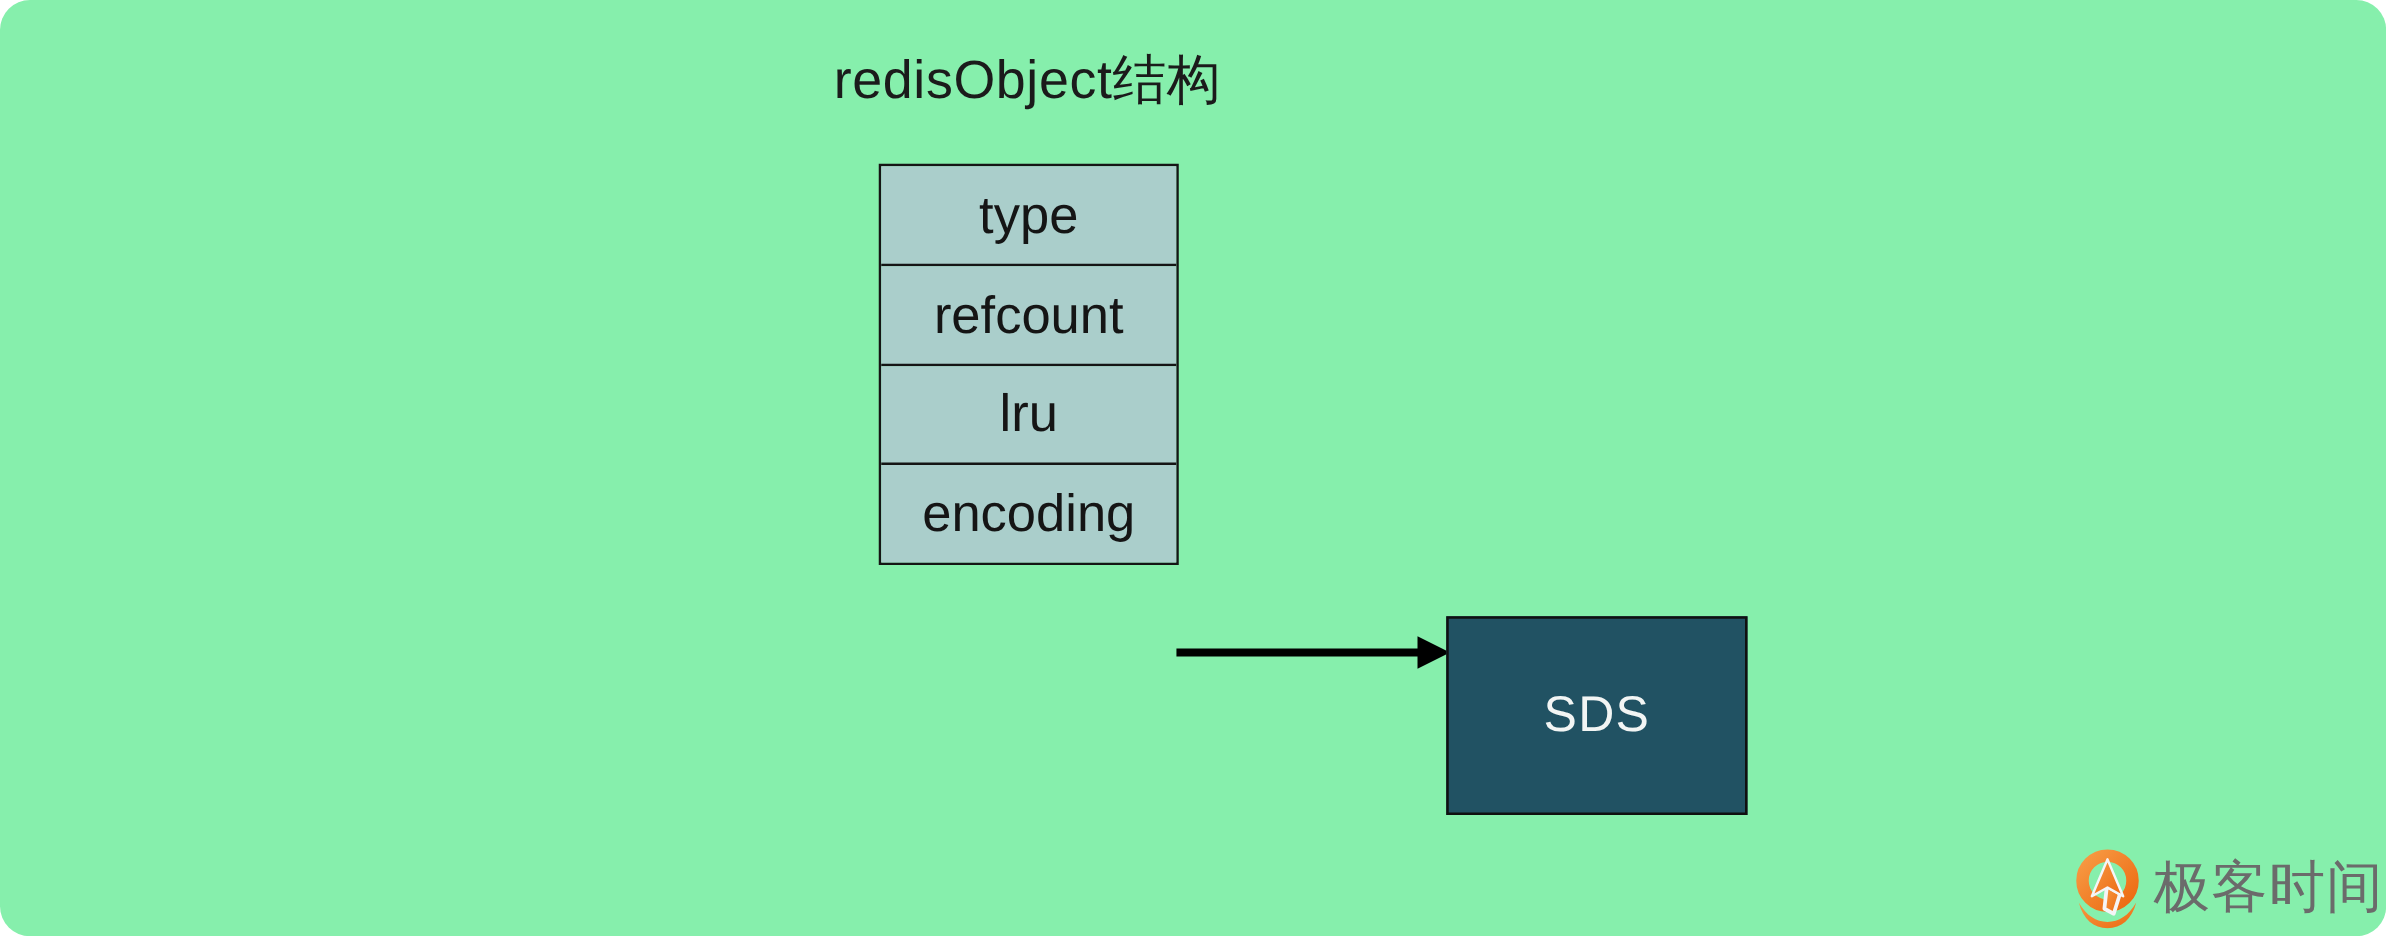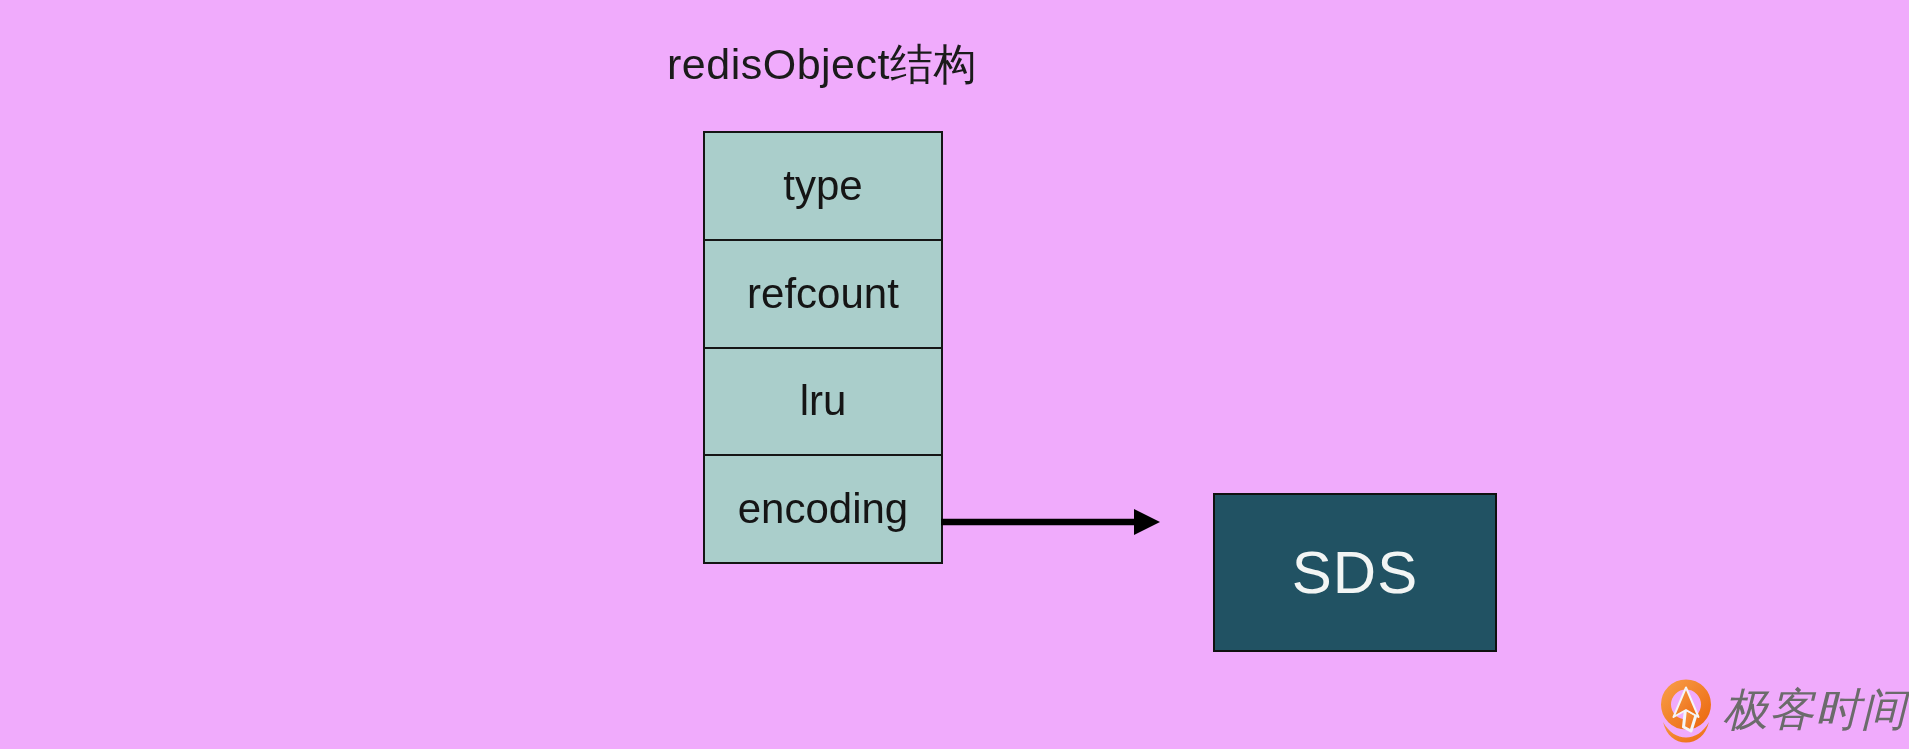--- a/index.html
+++ b/index.html
@@ -4,22 +4,23 @@
 <style>
   html, body {
     margin: 0;
     padding: 0;
     font-family: "Liberation Sans", "DejaVu Sans", sans-serif;
   }
   .canvas {
     position: relative;
     width: 1909px;
     height: 749px;
-    background: #f0abfc;
+    background: #86efac;
     overflow: hidden;
+    border-radius: 24px;
   }
 
   
   .diagram-title {
     position: absolute;
     left: 522px;
     top: 36px;
     width: 600px;
     text-align: center;
     font-size: 43px;
@@ -27,21 +28,21 @@
     color: #1b1b1b;
     letter-spacing: 0.5px;
   }
 
   
   .struct-table {
     position: absolute;
     left: 703px;
     top: 131px;
     width: 240px;
-    height: 433px;
+    height: 321px;
     box-sizing: border-box;
     border: 2.5px solid #151515;
     display: flex;
     flex-direction: column;
   }
   .struct-cell {
     flex: 1 1 0;
     background: #aacecb;
     display: flex;
     align-items: center;
@@ -58,44 +59,43 @@
     position: absolute;
     left: 941px;
     top: 503px;
     width: 220px;
     height: 38px;
   }
 
   
   .sds-box {
     position: absolute;
-    left: 1213px;
+    left: 1157px;
     top: 493px;
-    width: 284px;
+    width: 241px;
     height: 159px;
     box-sizing: border-box;
     border: 2.5px solid #101010;
     background: #215263;
     display: flex;
     align-items: center;
     justify-content: center;
-    font-size: 60px;
+    font-size: 40px;
     color: #f2f5f4;
     letter-spacing: 1px;
   }
 
   
   .brand-logo {
     position: absolute;
     left: 1657px;
     top: 677px;
     display: flex;
     align-items: center;
     gap: 8px;
-    font-style: italic;
   }
   .brand-logo-text {
     font-size: 45px;
     color: #6b6b6b;
     letter-spacing: 1px;
     white-space: nowrap;
   }
 </style>
 </head>
 <body>

